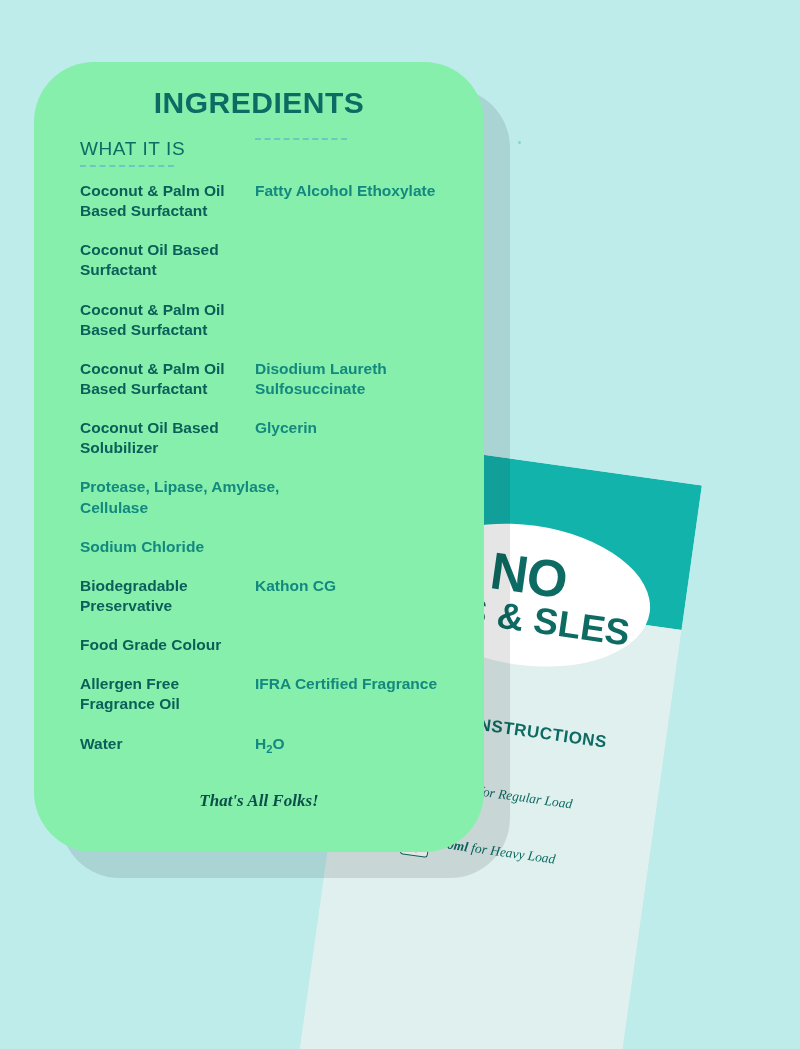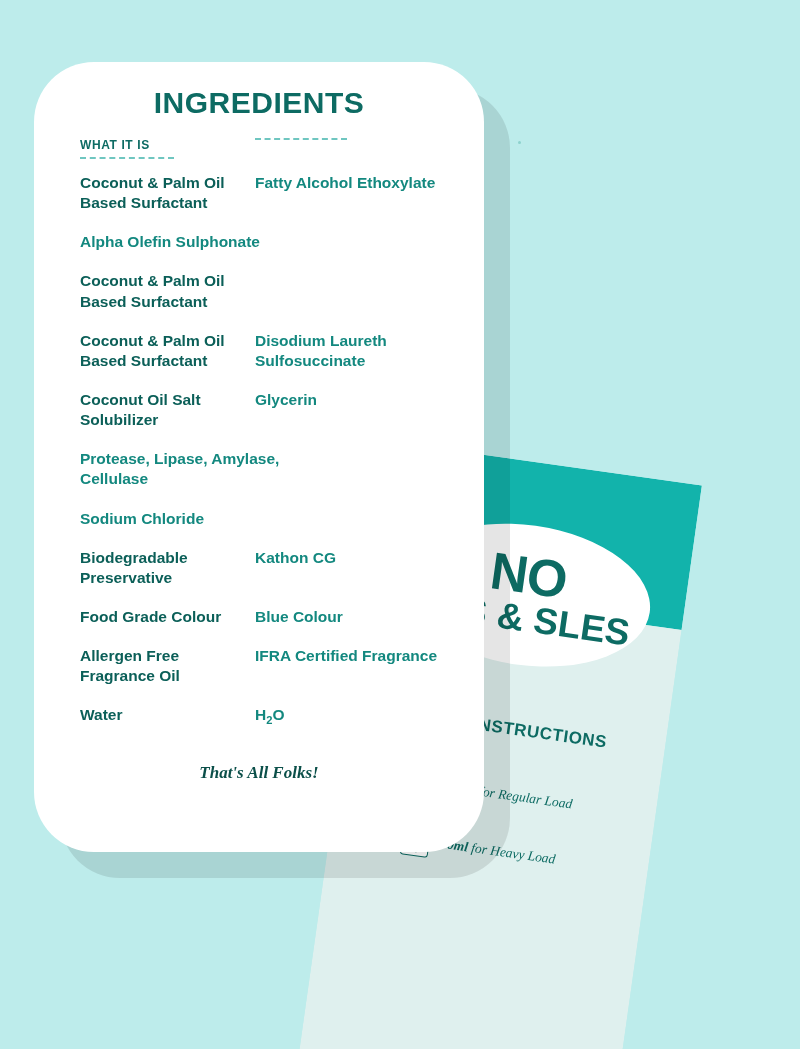--- a/index.html
+++ b/index.html
@@ -15,21 +15,21 @@
     position: relative;
   }
 
   
   .card {
     position: absolute;
     left: 34px;
     top: 62px;
     width: 450px;
     height: 790px;
-    background: #ffffff;
+    background: #86efac;
     border-radius: 60px;
     box-shadow: 26px 26px 0 rgba(0,0,0,0.10);
     z-index: 3;
   }
   .card-title {
     text-align: center;
     color: #0d6b63;
     font-size: 30px;
     font-weight: bold;
     letter-spacing: 0.5px;
@@ -42,22 +42,22 @@
   }
   .row {
     display: flex;
     align-items: flex-start;
   }
   .col-a { width: 175px; }
   .col-b { width: 205px; }
 
   .head-cell {
     color: #0d6b63;
-    font-size: 12px;
-    font-weight: bold;
+    font-size: 19px;
+    font-weight: normal;
     letter-spacing: 0.6px;
     padding-bottom: 5px;
   }
   .head-underline {
     border-bottom: 2px dashed #6fc6c0;
     height: 0;
     width: 94px;
     margin-bottom: 14px;
   }
   .head-underline.b { width: 92px; }
@@ -255,46 +255,45 @@
       <div class="col-b">
         <div class="head-underline b"></div>
       </div>
     </div>
 
     <div class="row">
       <div class="col-a cell-a">Coconut &amp; Palm Oil Based Surfactant</div>
       <div class="col-b cell-b">Fatty Alcohol Ethoxylate</div>
     </div>
     <div class="row">
-      <div class="col-b cell-b">Alpha Olefin Sulphonate</div>
+      <div class="col-a cell-a">Coconut Oil Based Surfactant</div>
     </div>
     <div class="row">
       <div class="col-a cell-a">Coconut &amp; Palm Oil Based Surfactant</div>
     </div>
     <div class="row">
       <div class="col-a cell-a">Coconut &amp; Palm Oil Based Surfactant</div>
       <div class="col-b cell-b">Disodium Laureth Sulfosuccinate</div>
     </div>
     <div class="row">
-      <div class="col-a cell-a">Coconut Oil Salt Solubilizer</div>
+      <div class="col-a cell-a">Coconut Oil Based Solubilizer</div>
       <div class="col-b cell-b">Glycerin</div>
     </div>
     <div class="row">
       <div class="col-b cell-b">Protease, Lipase, Amylase, Cellulase</div>
     </div>
     <div class="row">
       <div class="col-b cell-b">Sodium Chloride</div>
     </div>
     <div class="row">
       <div class="col-a cell-a">Biodegradable Preservative</div>
       <div class="col-b cell-b">Kathon CG</div>
     </div>
     <div class="row">
       <div class="col-a cell-a">Food Grade Colour</div>
-      <div class="col-b cell-b">Blue Colour</div>
     </div>
     <div class="row">
       <div class="col-a cell-a">Allergen Free Fragrance Oil</div>
       <div class="col-b cell-b">IFRA Certified Fragrance</div>
     </div>
     <div class="row">
       <div class="col-a cell-a">Water</div>
       <div class="col-b cell-b">H<sub>2</sub>O</div>
     </div>
   </div>

